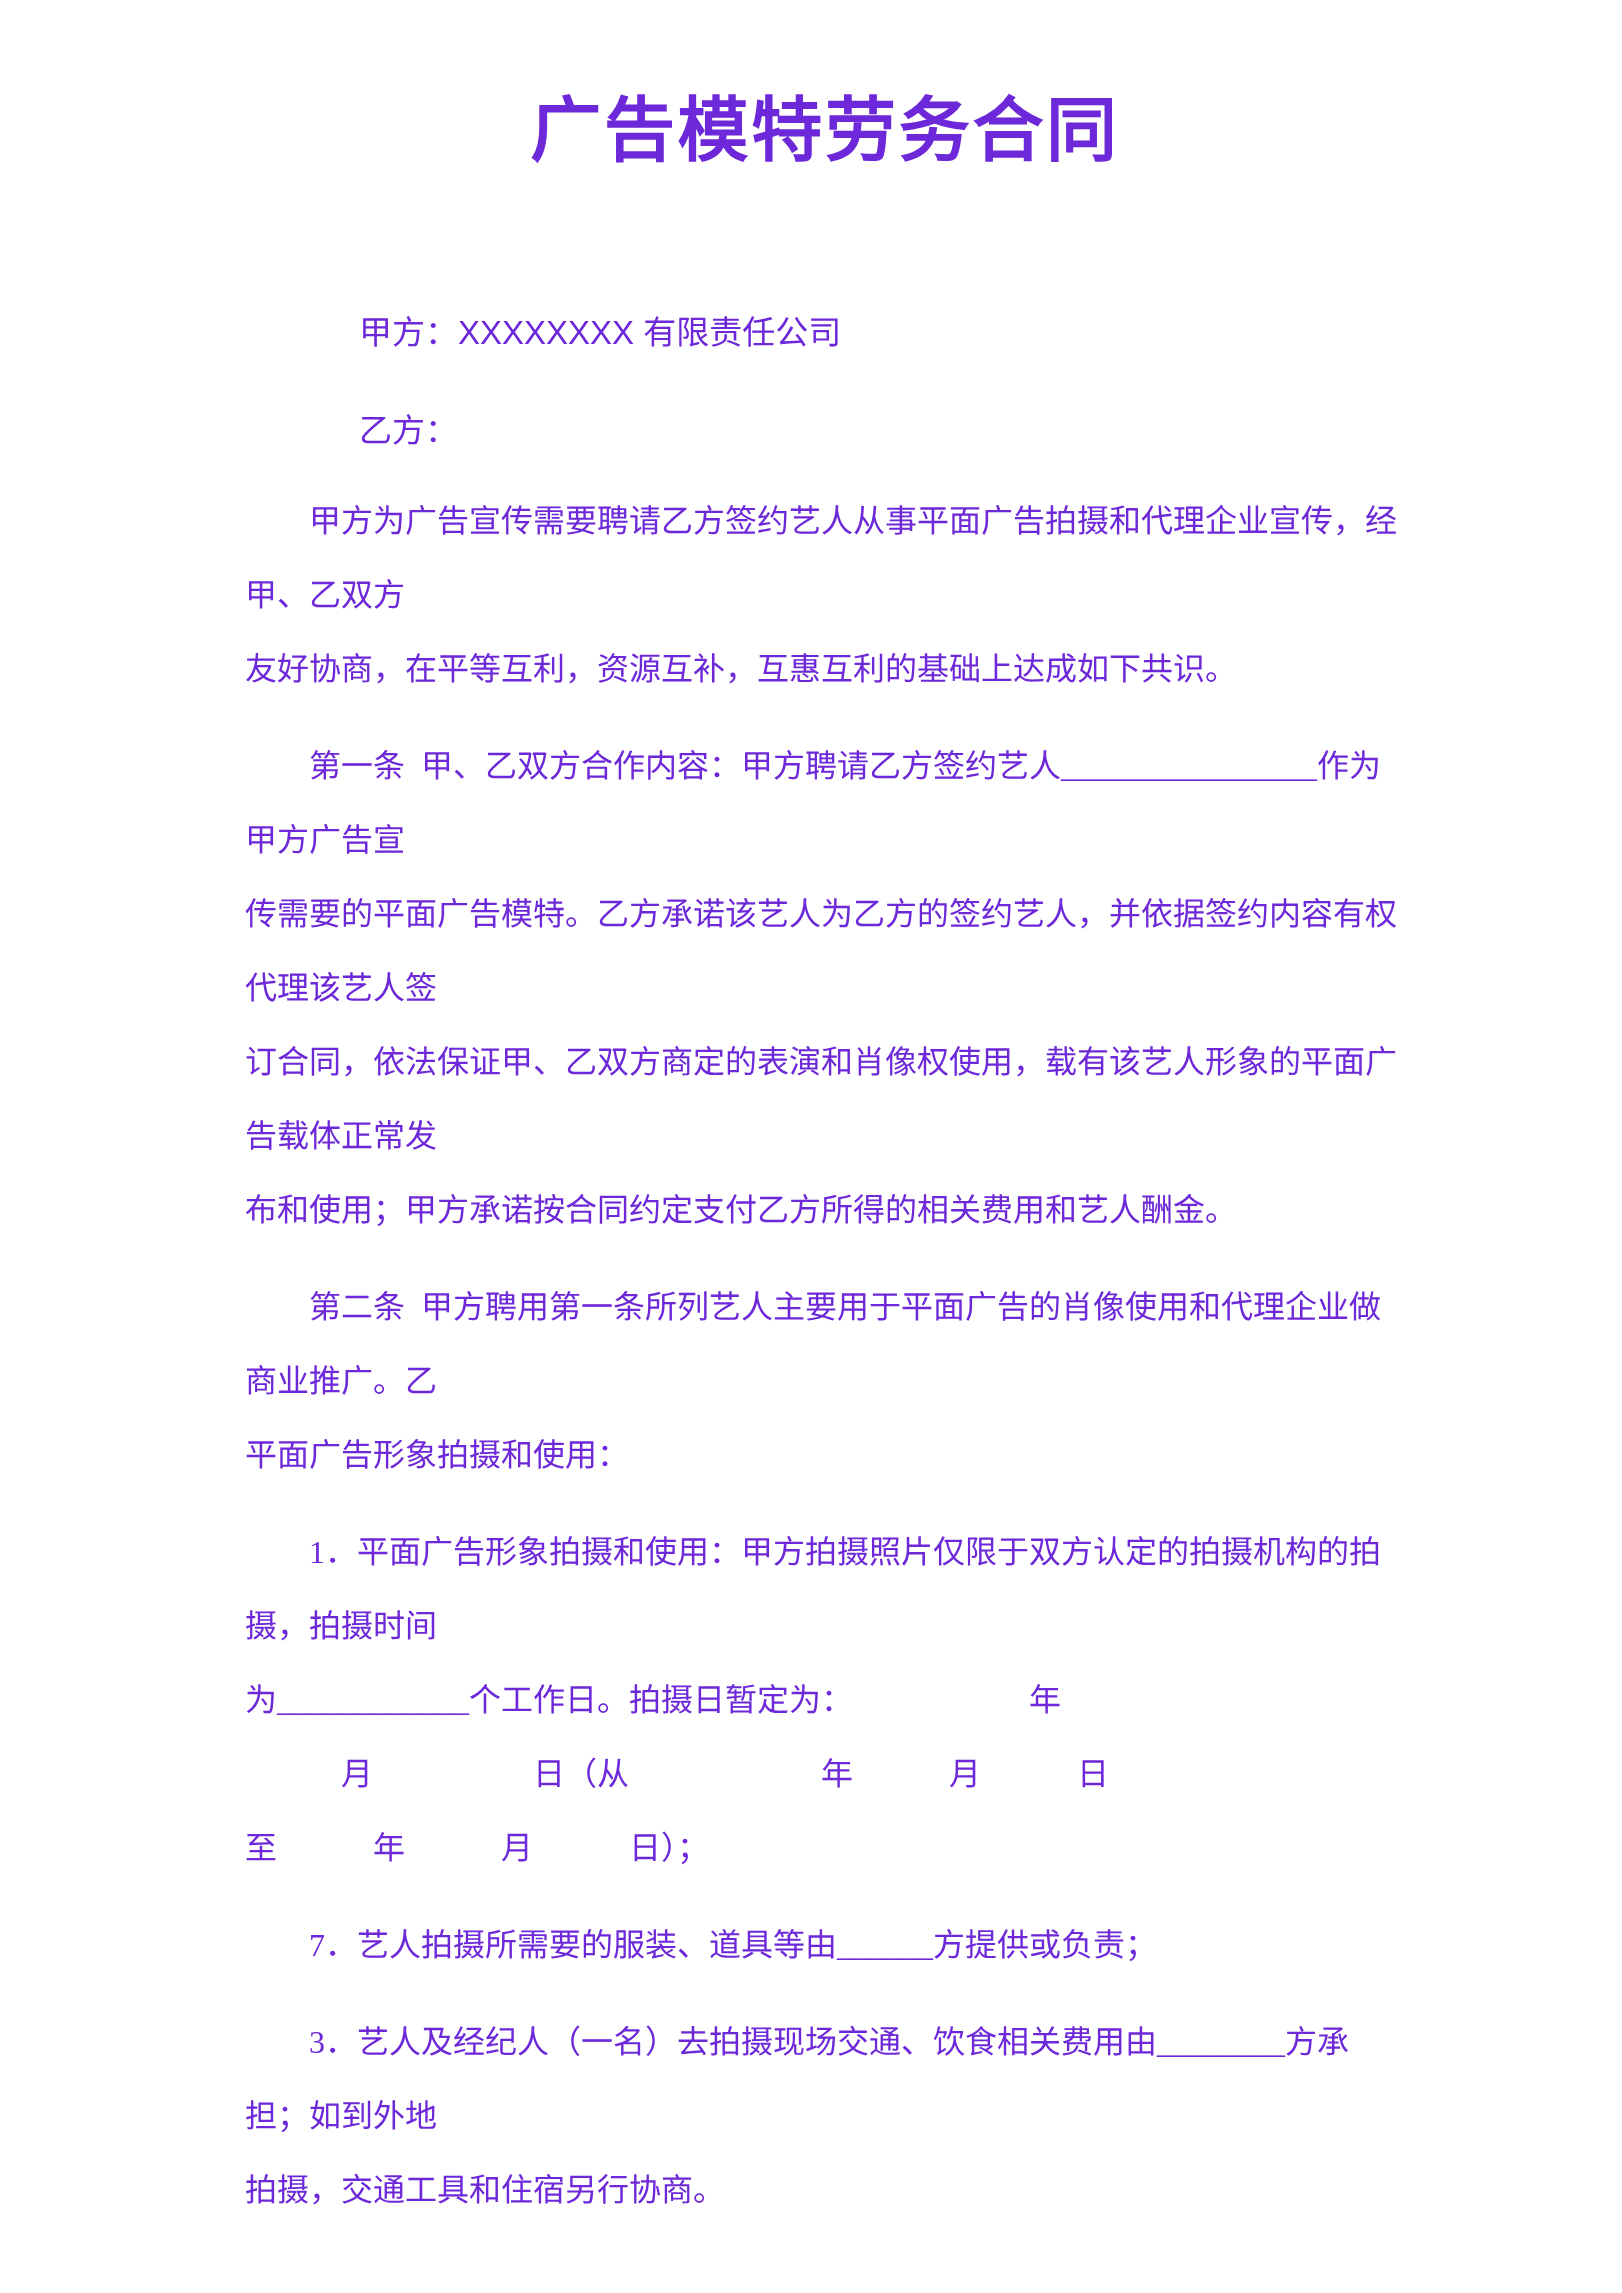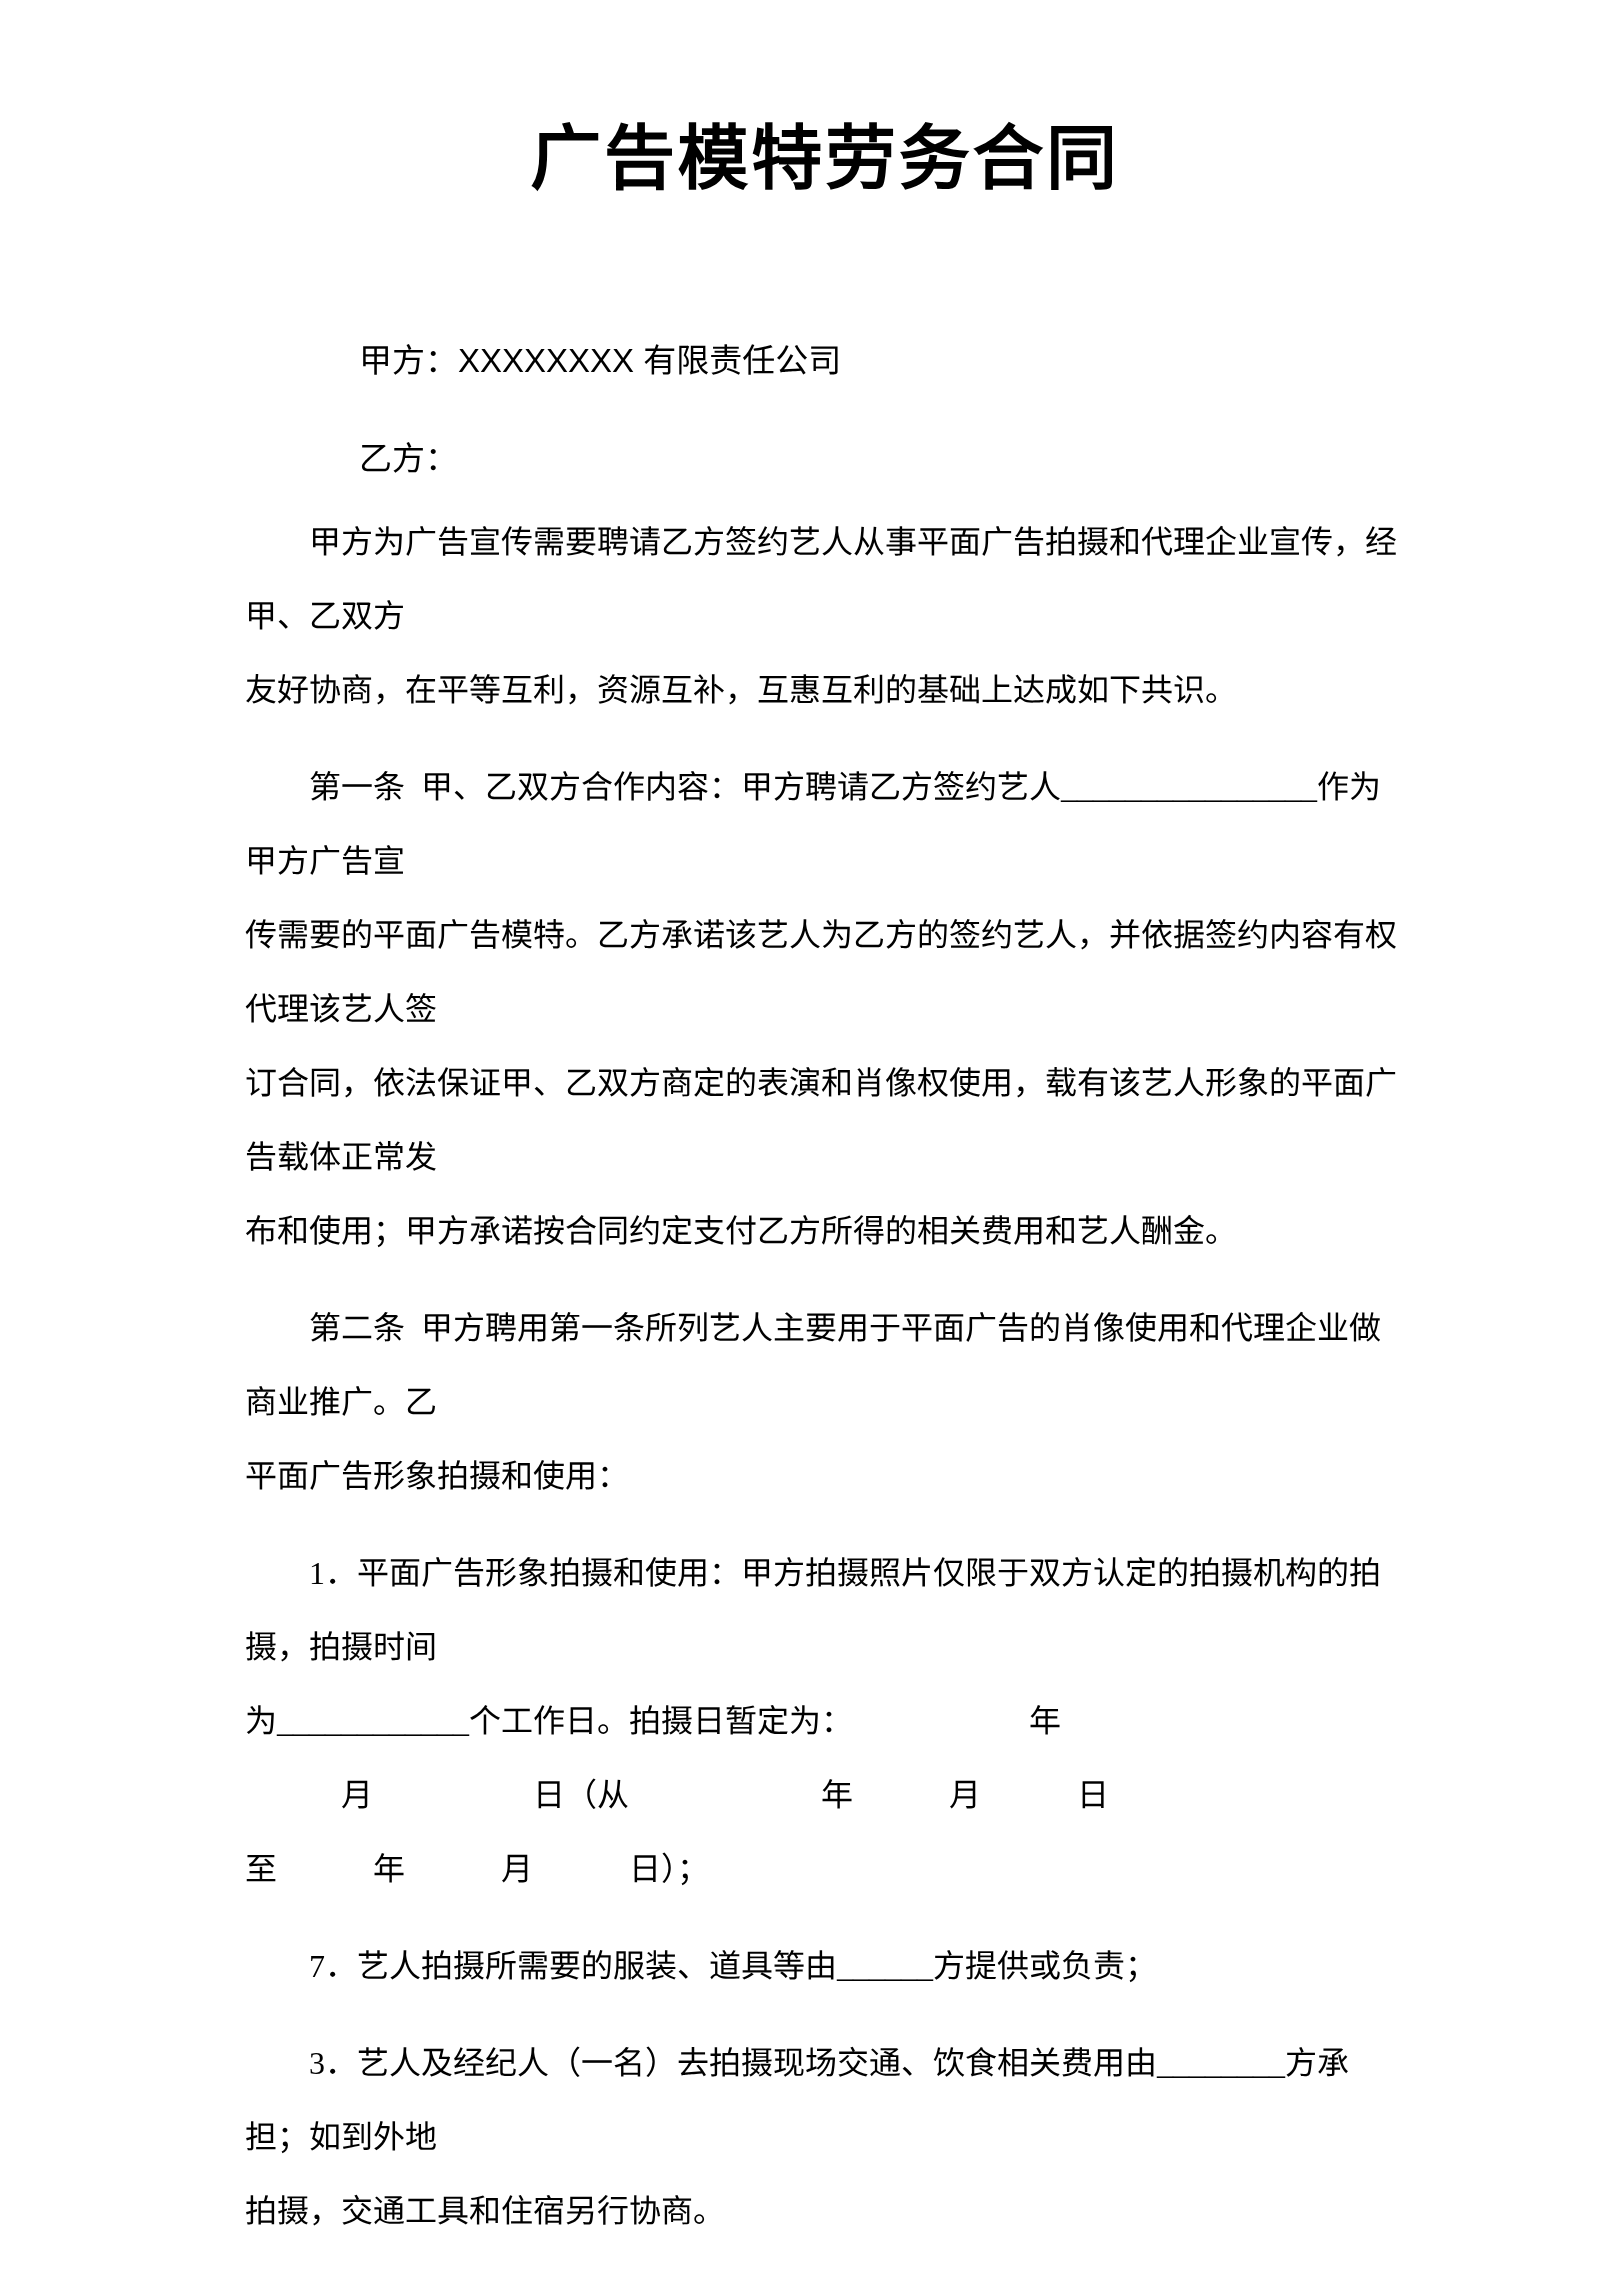--- a/index.html
+++ b/index.html
@@ -6,23 +6,23 @@
   html, body {
     margin: 0;
     padding: 0;
     background: #ffffff;
   }
   .page {
     position: relative;
     width: 1623px;
     height: 2294px;
     background: #ffffff;
-    color: #000000;
+    color: #6d28d9;
     box-sizing: border-box;
-    padding: 116px 218px 0 245px;
+    padding: 88px 218px 0 245px;
     overflow: hidden;
     font-family: "Liberation Serif", "DejaVu Serif", serif;
   }
   .doc-title {
     font-family: "Liberation Sans", "DejaVu Sans", sans-serif;
     font-size: 71px;
     font-weight: 700;
     line-height: 85px;
     text-align: center;
     margin: 0 0 141px 0;
@@ -31,21 +31,21 @@
   .party {
     font-family: "Liberation Sans", "DejaVu Sans", sans-serif;
     font-size: 33px;
     font-weight: 400;
     line-height: 38px;
     padding-left: 114px;
     margin: 0;
     white-space: pre-wrap;
   }
   .party-a { margin-bottom: 60px; }
-  .party-b { margin-bottom: 27px; }
+  .party-b { margin-bottom: 34px; }
   .para {
     font-family: "Liberation Serif", "DejaVu Serif", serif;
     font-size: 32px;
     line-height: 74px;
     margin: 0 0 23px 0;
     white-space: pre-wrap;
     overflow-wrap: break-word;
     text-align: left;
   }
 </style>

